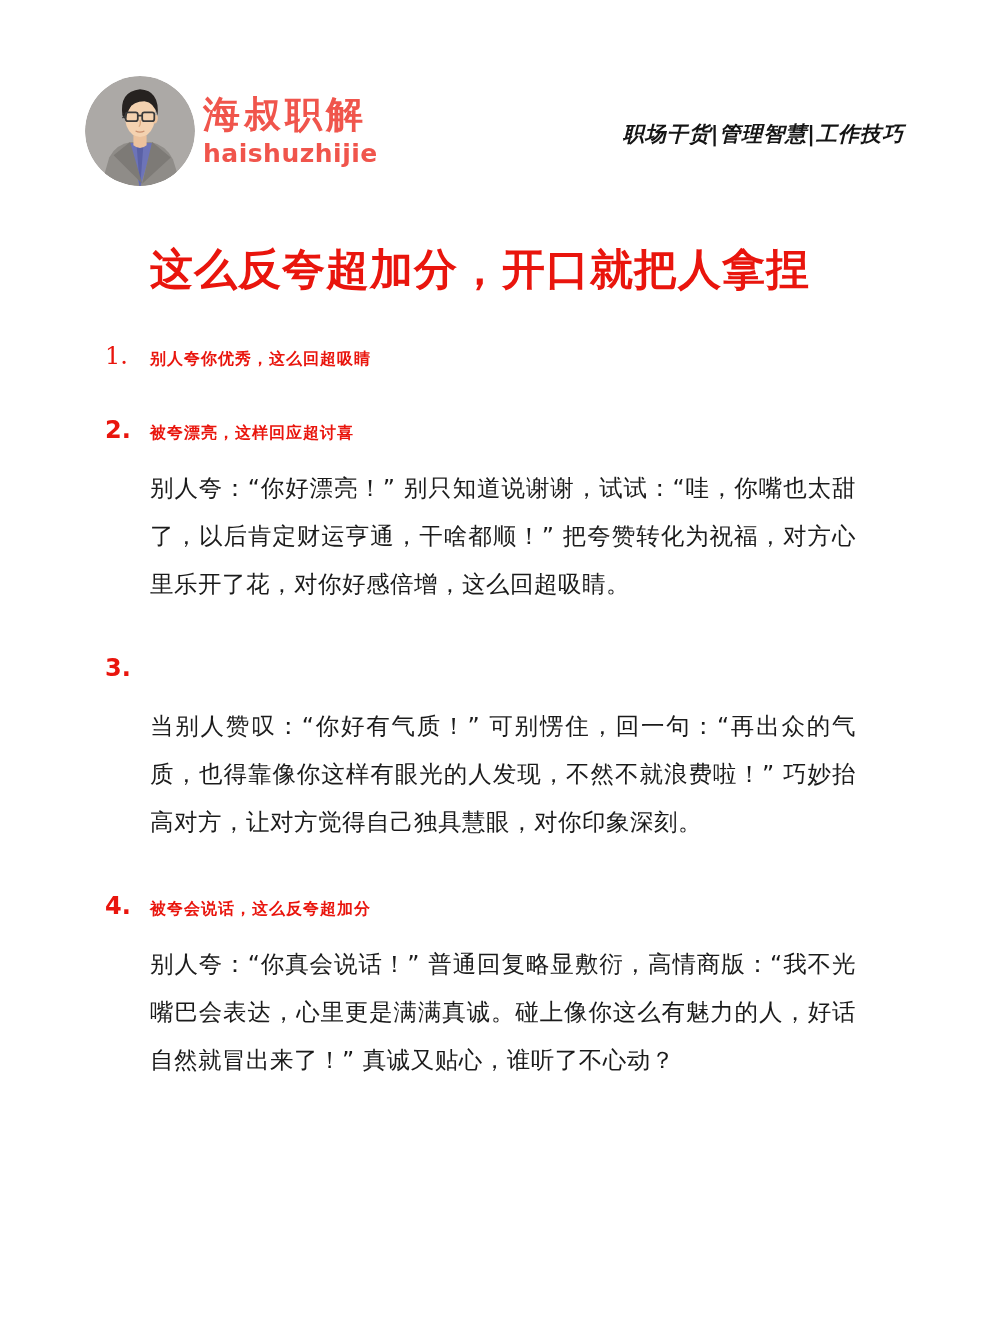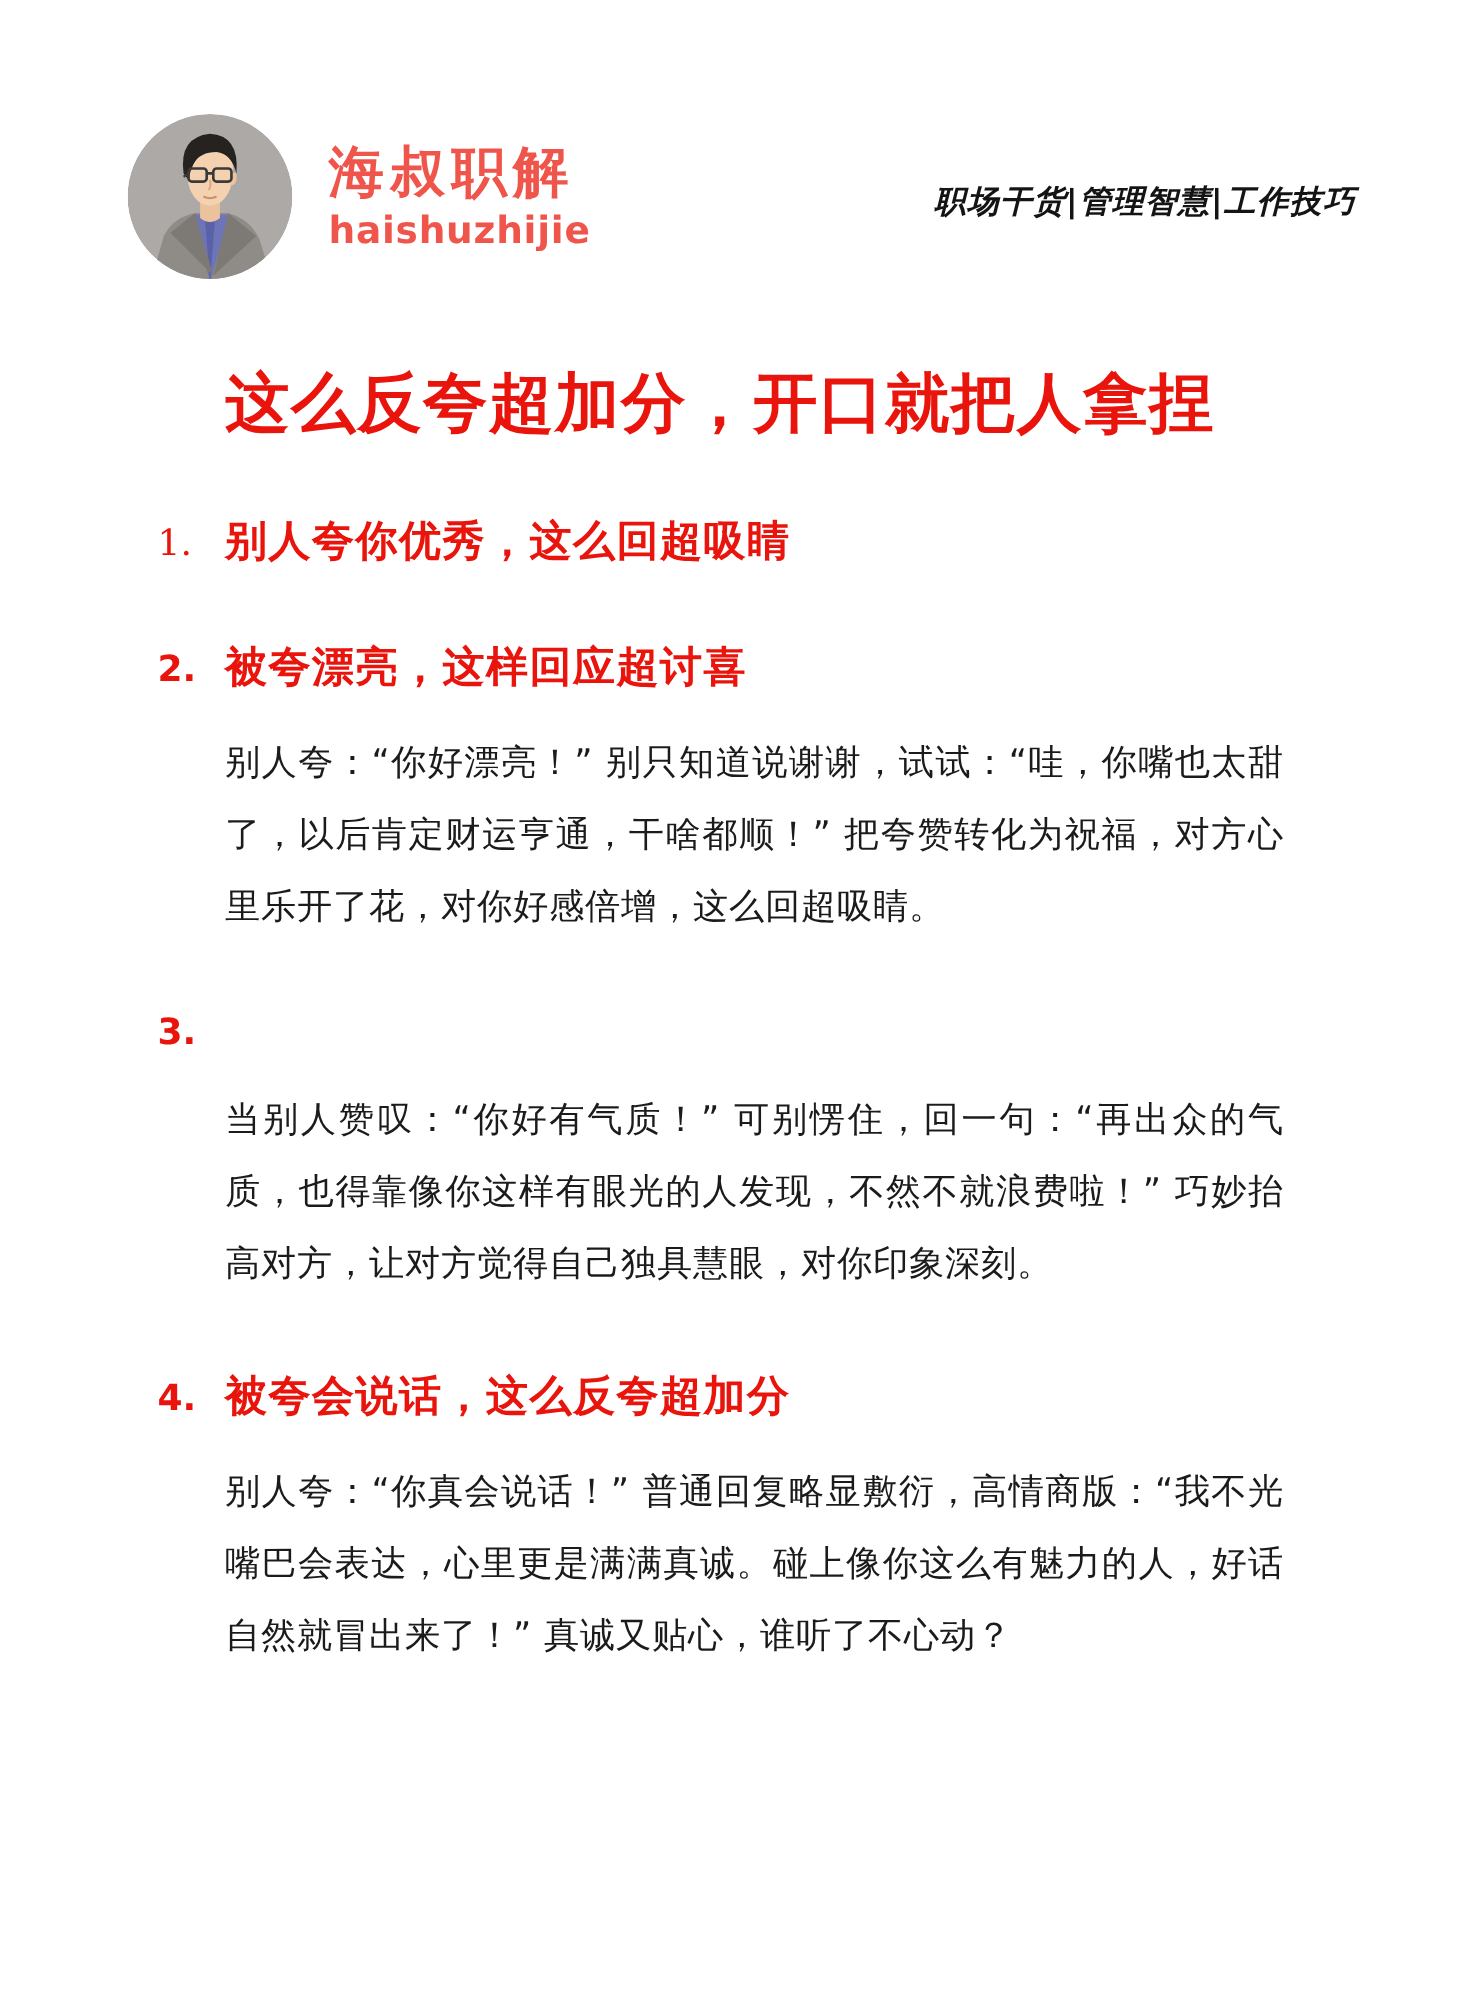--- a/index.html
+++ b/index.html
@@ -28,21 +28,21 @@
   }
   .avatar-wrap {
     width: 110px;
     height: 110px;
     border-radius: 50%;
     overflow: hidden;
     flex: 0 0 auto;
   }
   .avatar-wrap svg { display: block; width: 110px; height: 110px; }
   .brand-block {
-    margin-left: 24px;
+    margin-left: 8px;
     display: flex;
     flex-direction: column;
     justify-content: flex-start;
   }
   .brand-name {
     font-size: 37px;
     font-weight: 800;
     letter-spacing: 4px;
     color: #f0554c;
     line-height: 1.15;
@@ -100,21 +100,21 @@
   }
   .sec-num {
     width: 45px;
     flex: 0 0 auto;
     font-size: 24px;
     font-weight: 700;
     color: #e9150d;
   }
   .sec-num.num-regular { font-weight: 400; font-family: "DejaVu Serif", "Liberation Serif", serif; }
   .sec-title {
-    font-size: 28px;
+    font-size: 16px;
     font-weight: 800;
     letter-spacing: 1px;
     color: #e9150d;
   }
   .sec-body {
     margin-top: 20px;
     margin-left: 45px;
     width: 706px;
     font-size: 23.5px;
     font-weight: 400;

